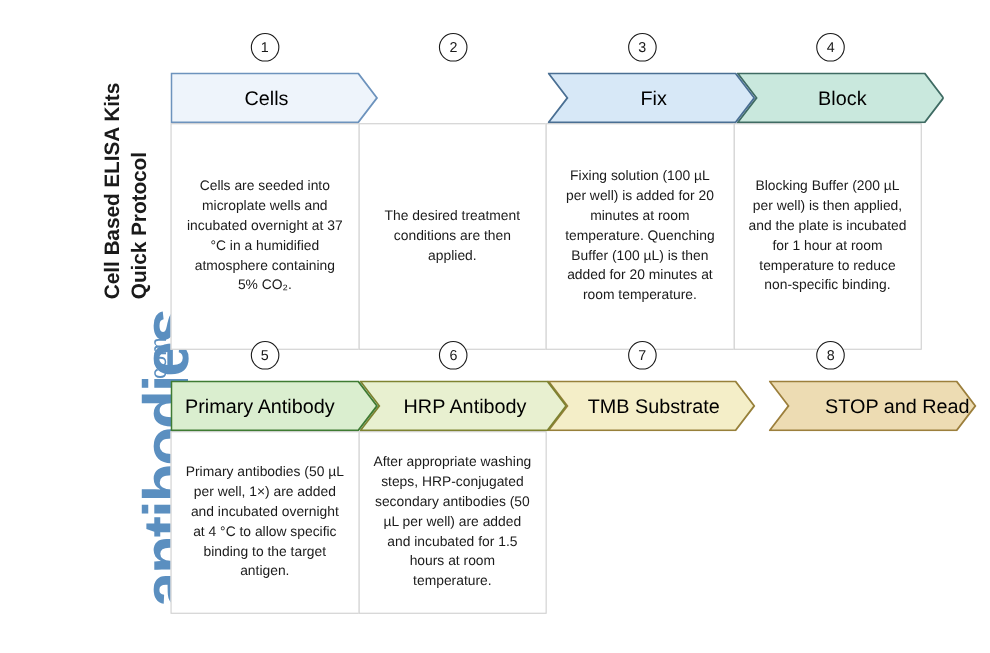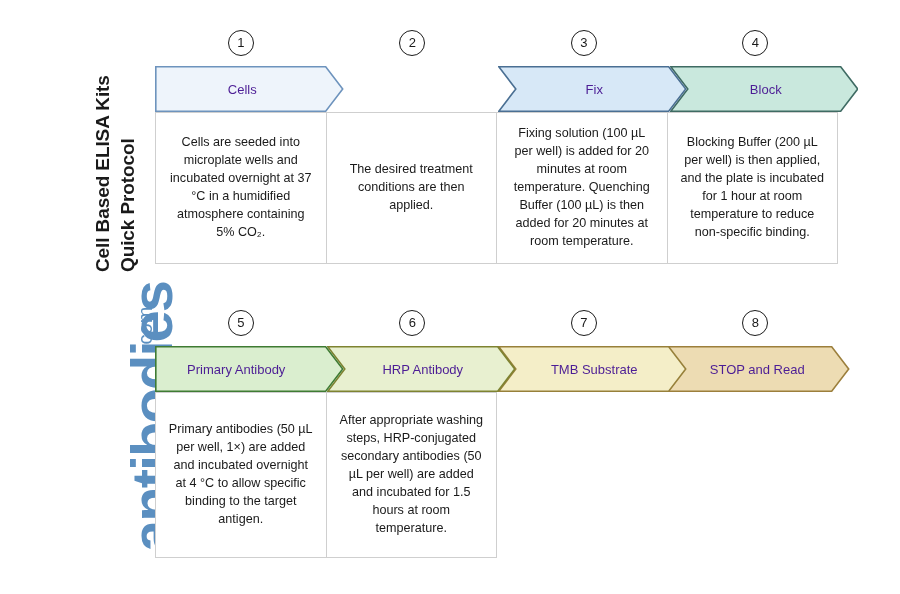--- a/index.html
+++ b/index.html
@@ -102,39 +102,39 @@
   }
   .chev {
     position: absolute;
     top: 0;
     height: 46px;
     display: flex;
     align-items: center;
     justify-content: center;
   }
   .chev span {
-    font-size: 13px;
-    color: #4c1d95;
+    font-size: 18px;
+    color: #000000;
     position: relative;
     z-index: 2;
     text-align: center;
   }
   .chev .shape {
     position: absolute;
     inset: 0;
     z-index: 1;
   }
   .chev svg { display: block; width: 100%; height: 100%; }
 
   .box-strip {
     position: relative;
     width: 686px;
     display: flex;
   }
-  #row-1 .box-strip { height: 152px; }
+  #row-1 .box-strip { height: 206px; }
   #row-2 .box-strip { height: 166px; }
 
   .desc-box {
     width: 171.5px;
     border: 1px solid #cfcfcf;
     background: #ffffff;
     margin-left: -1px;
     display: flex;
     align-items: center;
     justify-content: center;
@@ -236,21 +236,21 @@
         <span style="margin-left: 10px; margin-right: 6px;">HRP Antibody</span>
       </div>
       <div class="chev" style="left: 343px; width: 188.5px; z-index: 8;">
         <div class="shape">
           <svg viewBox="0 0 188.5 46" preserveAspectRatio="none">
          <path d="M0.8,0.8 L170.7,0.8 L187.7,23 L170.7,45.2 L0.8,45.2 L17.8,23 Z" fill="#f4eec8" stroke="#97803a" stroke-width="1.6" stroke-linejoin="miter" vector-effect="non-scaling-stroke"></path>
        </svg>
         </div>
         <span style="margin-left: 10px; margin-right: 6px;">TMB Substrate</span>
       </div>
-      <div class="chev" style="left: 506px; width: 188.5px; z-index: 7;">
+      <div class="chev" style="left: 544px; width: 188.5px; z-index: 7; justify-content: flex-end;">
         <div class="shape">
           <svg viewBox="0 0 188.5 46" preserveAspectRatio="none">
          <path d="M0.8,0.8 L170.7,0.8 L187.7,23 L170.7,45.2 L0.8,45.2 L17.8,23 Z" fill="#eddcb3" stroke="#9c7f3c" stroke-width="1.6" stroke-linejoin="miter" vector-effect="non-scaling-stroke"></path>
        </svg>
         </div>
         <span style="margin-left: 10px; margin-right: 6px;">STOP and Read</span>
       </div>
     </div>
   <div class="box-strip">
       <div class="desc-box">

